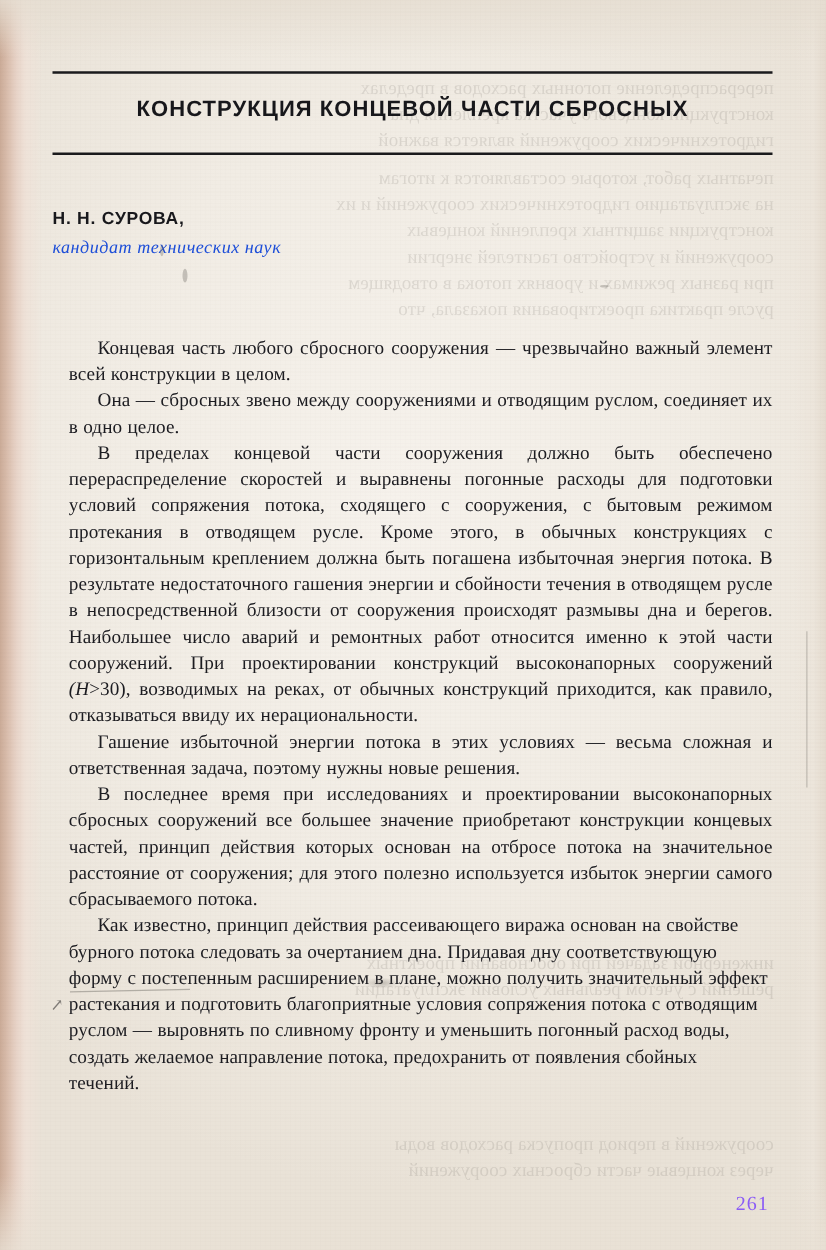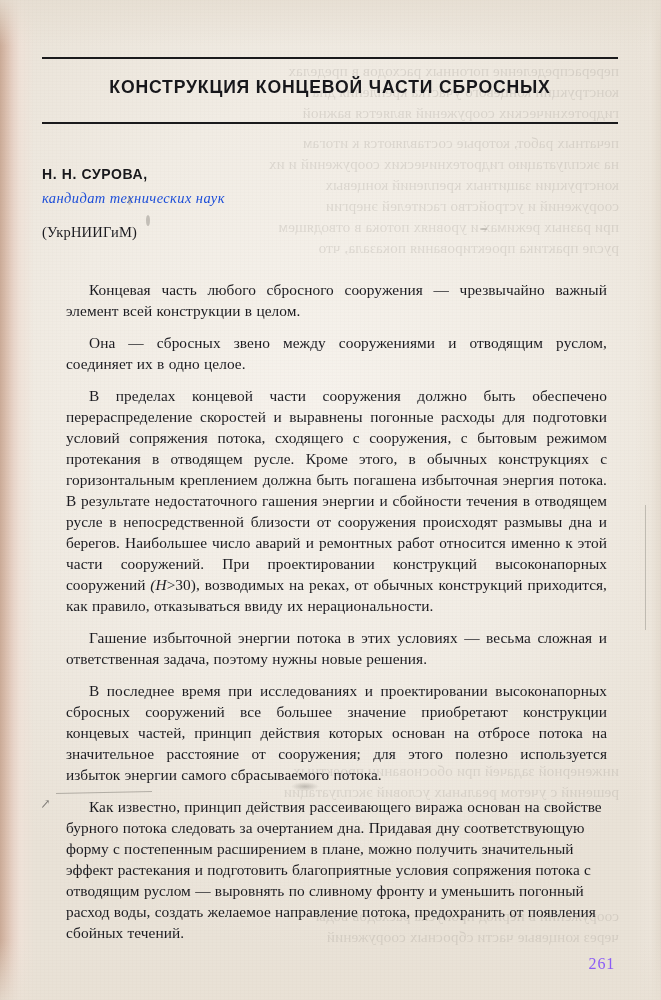--- a/index.html
+++ b/index.html
@@ -153,21 +153,21 @@
     width: 563px;
     font-size: 15.35px;
     line-height: 21px;
     text-align: justify;
     text-justify: inter-word;
     letter-spacing: .05px;
     color: #1c1c21;
     word-spacing: .4px;
   }
   #body-text p {
-    margin: 11px;
+    margin: 0;
     text-indent: 23px;
     text-align: justify;
   }
   #body-text p:last-child { text-align: left; }
   .formula {
     font-style: italic;
     font-family: "Liberation Serif", "DejaVu Serif", serif;
   }
   .formula .op { font-style: normal; }
 
@@ -261,21 +261,20 @@
   <div class="rule rule-top"></div>
 
   <h1 class="title-block">
     <span class="title-line">КОНСТРУКЦИЯ КОНЦЕВОЙ ЧАСТИ СБРОСНЫХ</span>
   </h1>
 
   <div class="rule rule-bottom thin"></div>
 
   <div class="byline byline-author">Н. Н. СУРОВА,</div>
   <div class="byline byline-degree">кандидат технических наук</div>
-  <div class="byline byline-org">(УкрНИИГиМ)</div>
 
   <div id="body-text">
     <p>Концевая часть любого сбросного сооружения — чрезвычайно важный элемент всей конструкции в целом.</p>
     <p>Она — сбросных звено между сооружениями и отводящим руслом, соединяет их в одно целое.</p>
     <p id="para-with-formula">В пределах концевой части сооружения должно быть обеспечено перераспределение скоростей и выравнены погонные расходы для подготовки условий сопряжения потока, сходящего с сооружения, с бытовым режимом протекания в отводящем русле. Кроме этого, в обычных конструкциях с горизонтальным креплением должна быть погашена избыточная энергия потока. В результате недостаточного гашения энергии и сбойности течения в отводящем русле в непосредственной близости от сооружения происходят размывы дна и берегов. Наибольшее число аварий и ремонтных работ относится именно к этой части сооружений. При проектировании конструкций высоконапорных сооружений <span class="formula">(<i>H</i><span class="op">&gt;30)</span></span>, возводимых на реках, от обычных конструкций приходится, как правило, отказываться ввиду их нерациональности.</p>
     <p>Гашение избыточной энергии потока в этих условиях — весьма сложная и ответственная задача, поэтому нужны новые решения.</p>
     <p>В последнее время при исследованиях и проектировании высоконапорных сбросных сооружений все большее значение приобретают конструкции концевых частей, принцип действия которых основан на отбросе потока на значительное расстояние от сооружения; для этого полезно используется избыток энергии самого сбрасываемого потока.</p>
     <p>Как известно, принцип действия рассеивающего виража основан на свойстве бурного потока следовать за очертанием дна. Придавая дну соответствующую форму с постепенным расширением в плане, можно получить значительный эффект растекания и подготовить благоприятные условия сопряжения потока с отводящим руслом — выровнять по сливному фронту и уменьшить погонный расход воды, создать желаемое направление потока, предохранить от появления сбойных течений.</p>
   </div>
 

